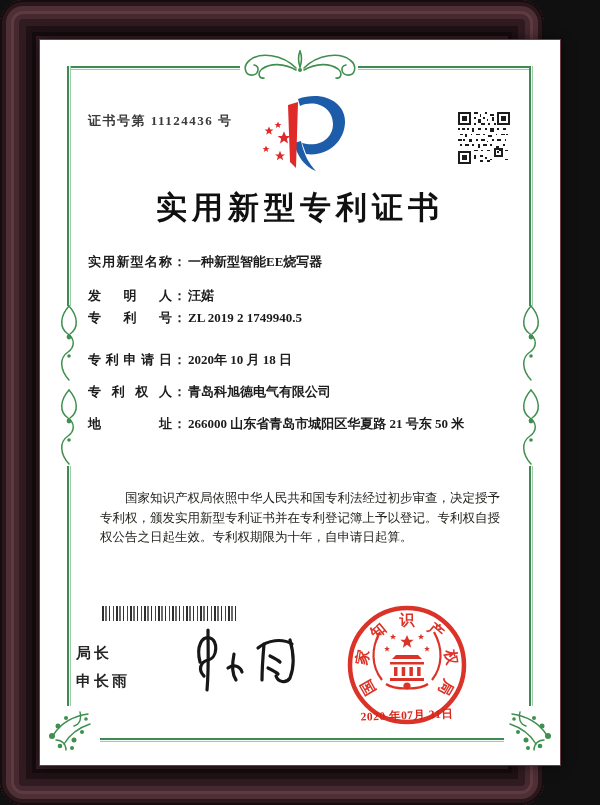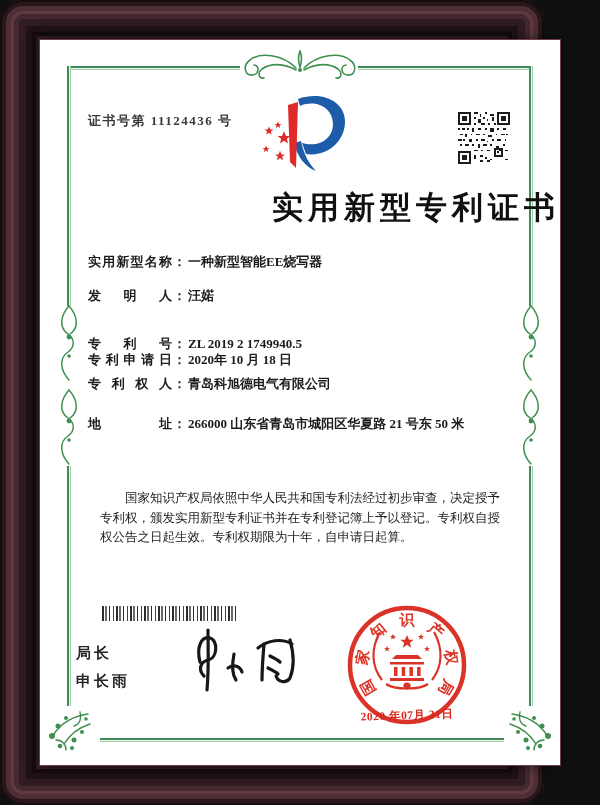--- a/index.html
+++ b/index.html
@@ -15,21 +15,21 @@
       inset 0 0 0 32px #1f1115,
       inset 0 0 0 36px #150b0e; border-radius: 23px;}
   .page{position:absolute;left:40px;top:40px;width:520px;height:725px;background:#ffffff;
     box-shadow:0 0 0 1px #6d4049,0 0 12px rgba(0,0,0,.65);overflow:hidden;}
 
   
   .gl-h{position:absolute;height:4px;background:linear-gradient(180deg,#3e8a52 0,#3e8a52 2px,#f4faf5 2px,#f4faf5 3px,#9fcbaa 3px,#9fcbaa 4px);}
   .gl-v{position:absolute;width:4px;background:linear-gradient(90deg,#3e8a52 0,#3e8a52 2px,#f4faf5 2px,#f4faf5 3px,#9fcbaa 3px,#9fcbaa 4px);}
 
   .certnum{position:absolute;left:48px;top:72px;font-size:13px;letter-spacing:1.5px;color:#3a3a3a;font-weight:600;}
-  .title{position:absolute;left:0;top:147px;width:520px;text-align:right;font-size:31px;font-weight:700;letter-spacing:5px;color:#101010;}
+  .title{position:absolute;left:0;top:147px;width:520px;text-align:center;font-size:31px;font-weight:700;letter-spacing:5px;color:#101010;}
 
   .row{position:absolute;left:48px;font-size:13px;font-weight:700;color:#1c1c1c;white-space:nowrap;}
   .lbl{display:inline-block;width:84px;text-align:justify;text-align-last:justify;vertical-align:bottom;}
   .lbl2{display:inline-block;width:71px;text-align:justify;text-align-last:justify;vertical-align:bottom;}
   .val{margin-left:2px;}
   .row .colon{margin-left:1px;}
 
   .body-text{position:absolute;left:48px;top:437px;width:424px;font-size:12.5px;line-height:19.5px;color:#23231f;}
   .body-text p{margin:12px;text-indent:2em;text-align:justify;}
 
@@ -221,27 +221,27 @@
     </svg>
 
     <div class="title">实用新型专利证书</div>
 
     <div class="row" style="top:213px;">
       <span class="lbl">实用新型名称</span><span class="colon">：</span><span class="val">一种新型智能EE烧写器</span>
     </div>
     <div class="row" style="top:247px;">
       <span class="lbl">发明人</span><span class="colon">：</span><span class="val">汪婼</span>
     </div>
-    <div class="row" style="top:295px;">
+    <div class="row" style="top:269px;">
       <span class="lbl">专利号</span><span class="colon">：</span><span class="val">ZL 2019 2 1749940.5</span>
     </div>
     <div class="row" style="top:311px;">
       <span class="lbl">专利申请日</span><span class="colon">：</span><span class="val">2020年 10 月 18 日</span>
     </div>
-    <div class="row" style="top:335px;">
+    <div class="row" style="top:343px;">
       <span class="lbl">专利权人</span><span class="colon">：</span><span class="val">青岛科旭德电气有限公司</span>
     </div>
     <div class="row" style="top:375px;">
       <span class="lbl">地址</span><span class="colon">：</span><span class="val">266000 山东省青岛市城阳区华夏路 21 号东 50 米</span>
     </div>
 
     <div class="body-text">
       <p>国家知识产权局依照中华人民共和国专利法经过初步审查，决定授予专利权，颁发实用新型专利证书并在专利登记簿上予以登记。专利权自授权公告之日起生效。专利权期限为十年，自申请日起算。</p>
     </div>
 

